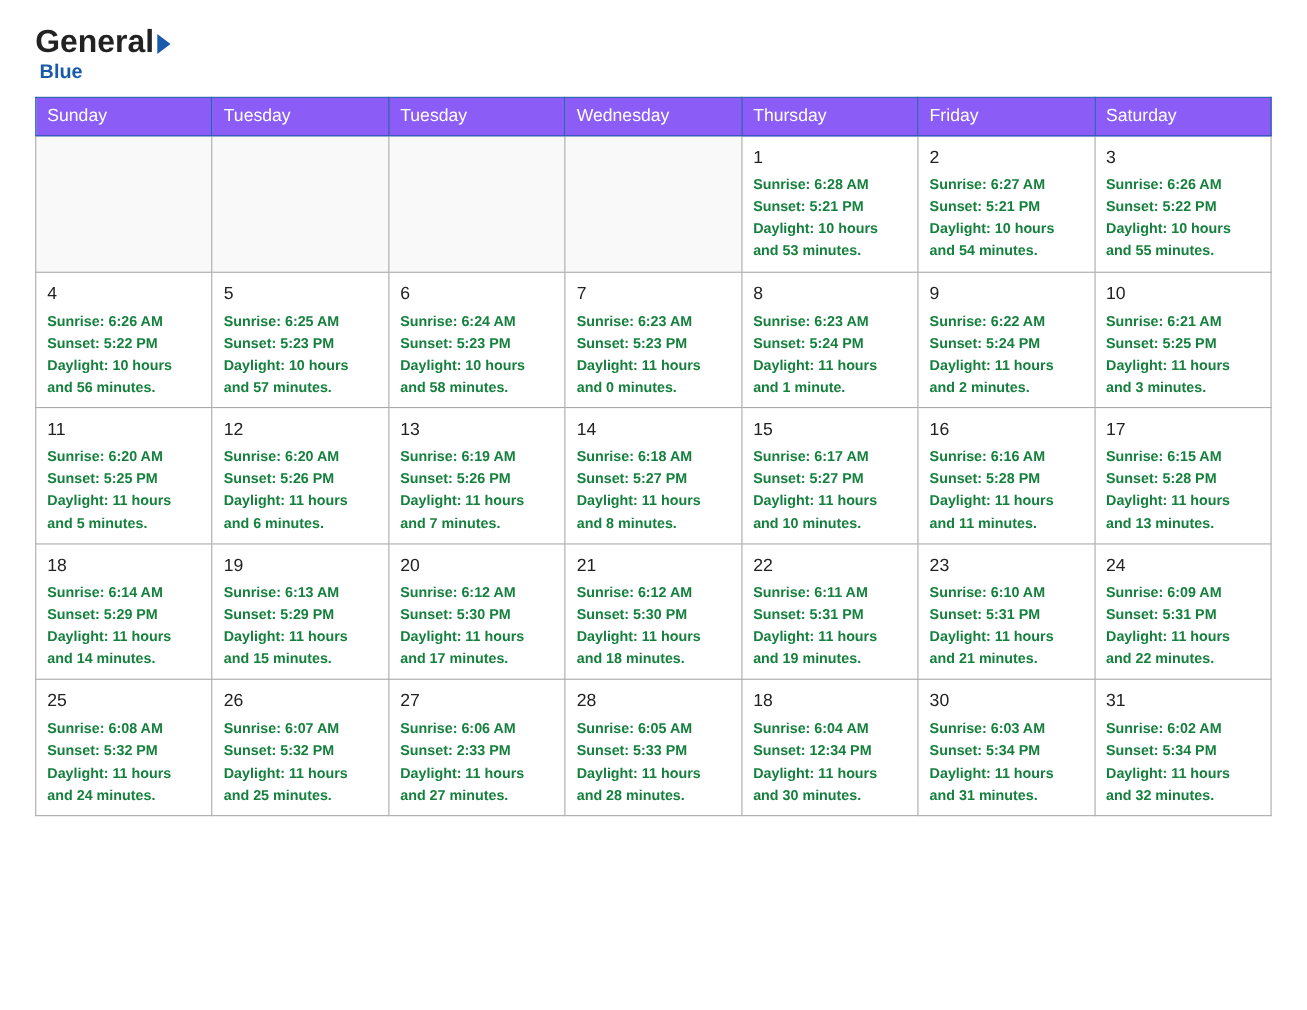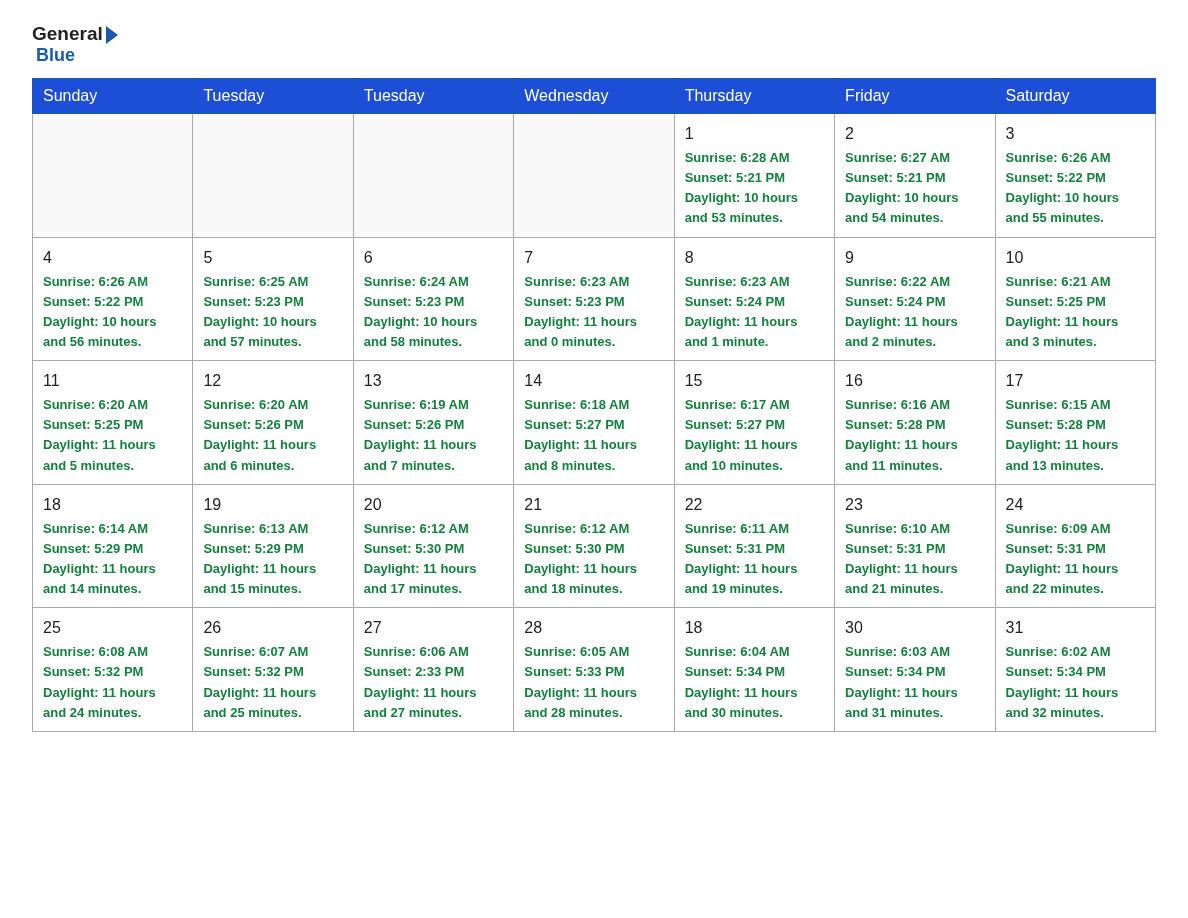--- a/index.html
+++ b/index.html
@@ -50,21 +50,21 @@
       font-size: 20px;
       color: #444;
       margin-top: 4px;
     }
     .calendar {
       width: 100%;
       border-collapse: collapse;
       margin-top: 8px;
     }
     .calendar th {
-      background-color: #1d4ed8;
+      background-color: #8b5cf6;
       color: #fff;
       font-size: 16px;
       font-weight: normal;
       padding: 8px 10px;
       text-align: left;
       border: 1px solid #1a5aab;
     }
     .calendar td {
       border: 1px solid #aaa;
       vertical-align: top;
@@ -91,21 +91,21 @@
       line-height: 1.55;
       font-weight: bold;
     }
   </style>
 </head>
 <body>
 
 <div class="header">
   <div class="logo">
     <div class="logo-text">
-        <span style="color: rgb(34, 34, 34); font-weight: bold; font-size: 19px;">General</span>
+        <span style="color: rgb(34, 34, 34); font-weight: bold; font-size: 29px;">General</span>
         <span style="display: inline-block; width: 0px; height: 0px; border-top: 9px solid transparent; border-bottom: 9px solid transparent; border-left: 12px solid rgb(26, 90, 171); margin-left: 3px; margin-bottom: -2px;"></span>
       </div>
     <div class="logo-subtitle">Blue</div>
   </div>
   <div class="title-block">
     <div class="month-title"></div>
     <div class="location"></div>
   </div>
 </div>
 
@@ -327,21 +327,21 @@
         <td>
           <span class="day-num">28</span>
           <div class="day-info" style="white-space: pre-line;">Sunrise: 6:05 AM
 Sunset: 5:33 PM
 Daylight: 11 hours
 and 28 minutes.</div>
         </td>
         <td>
           <span class="day-num">18</span>
           <div class="day-info" style="white-space: pre-line;">Sunrise: 6:04 AM
-Sunset: 5:34 PM
+Sunset: 12:34 PM
 Daylight: 11 hours
 and 30 minutes.</div>
         </td>
         <td>
           <span class="day-num">30</span>
           <div class="day-info" style="white-space: pre-line;">Sunrise: 6:03 AM
 Sunset: 5:34 PM
 Daylight: 11 hours
 and 31 minutes.</div>
         </td>

